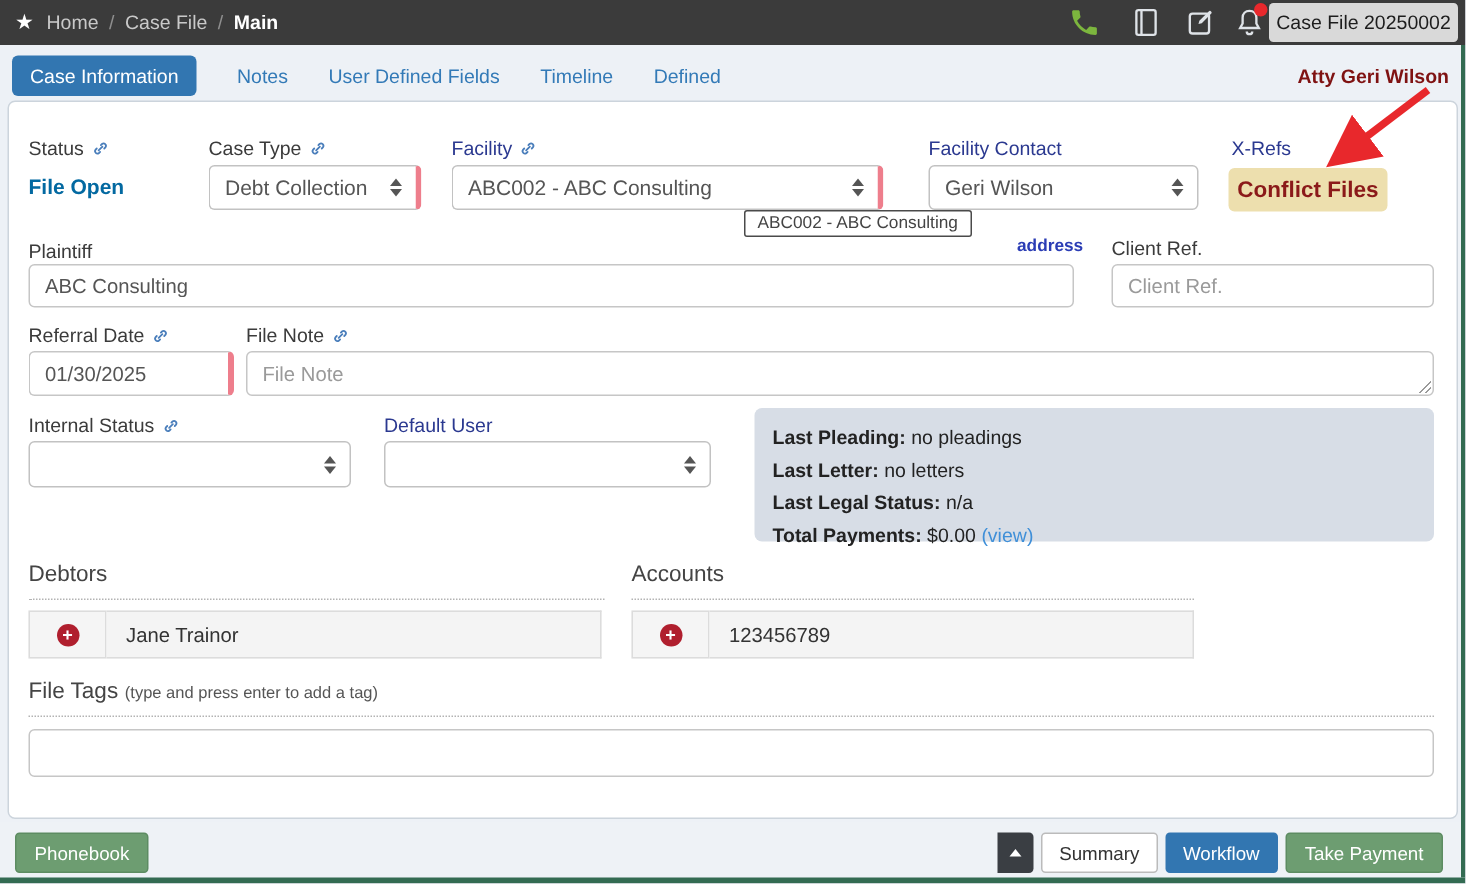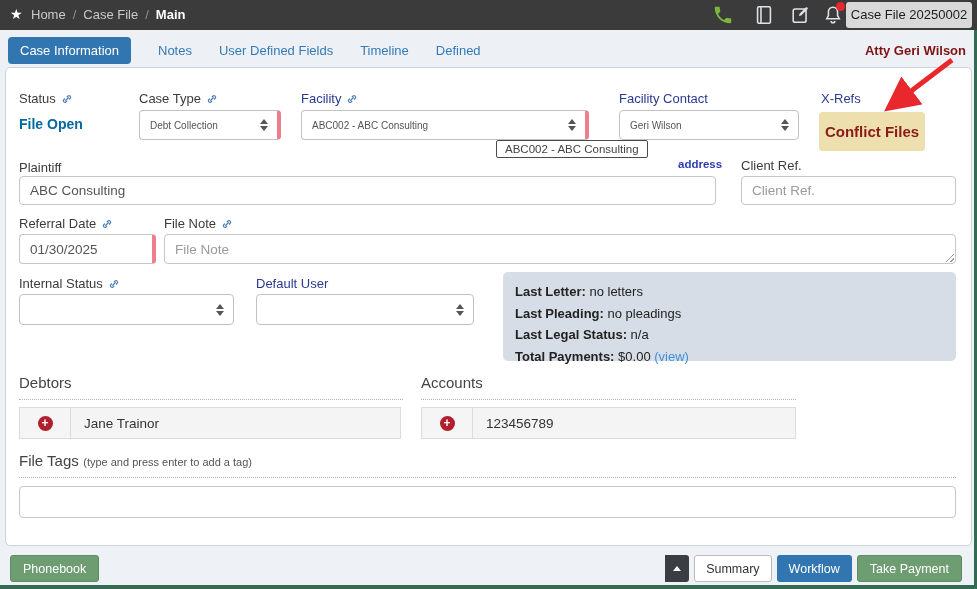--- a/index.html
+++ b/index.html
@@ -34,21 +34,21 @@
     position:absolute; left:5px; top:67px; width:967px; height:479px;
     background:#fff; border:1px solid #ccd4dc; border-radius:5px;
   }
   .lbl { position:absolute; font-size:13px; color:#3b3b3b; white-space:nowrap; display:flex; align-items:center; gap:5px; }
   .lbl.navy { color:#2b3990; }
   .link-ic { width:12px; height:12px; color:#4a7ebb; cursor:pointer; }
   .link-ic svg { width:12px; height:12px; display:block; }
   .bold-val { position:absolute; font-size:14px; font-weight:bold; color:#0369a1; }
   .sel {
     position:absolute; height:30px; background:#fff; border:1px solid #c2c2c2; border-radius:4px;
-    font-size:10px; color:#555; display:flex; align-items:center; padding:0 22px 0 10px; cursor:pointer;
+    font-size:14px; color:#555; display:flex; align-items:center; padding:0 22px 0 10px; cursor:pointer;
   }
   .sel .caret { position:absolute; right:9px; top:50%; transform:translateY(-50%); display:flex; flex-direction:column; gap:2px; }
   .caret .up { width:0; height:0; border-left:4px solid transparent; border-right:4px solid transparent; border-bottom:5px solid #555; }
   .caret .dn { width:0; height:0; border-left:4px solid transparent; border-right:4px solid transparent; border-top:5px solid #555; }
   .red-edge { border-right:4px solid #ee7e8c !important; }
   .inp {
     position:absolute; height:29px; background:#fff; border:1px solid #c6c6c6; border-radius:4px;
     font-size:13.5px; color:#555; padding:0 10px; font-family:"Liberation Sans",sans-serif; outline:none;
   }
   .inp::placeholder { color:#9a9a9a; opacity:1; }
@@ -211,21 +211,21 @@
     </div>
 
     <div class="sel" style="left:613px; top:42px; width:180px;">
       <span>Geri Wilson</span>
       <span class="caret">
           <span class="up"></span>
           <span class="dn"></span>
         </span>
     </div>
 
-    <button class="conflict-btn" style="left:813px; top:44px; width:106px; height:39px;">Conflict Files</button>
+    <button class="conflict-btn" style="left:813px; top:44px; width:106px; height:29px;">Conflict Files</button>
 
     <div class="tooltip" style="left:490px; top:72px;">ABC002 - ABC Consulting</div>
 
     <div class="lbl" style="left:13px; top:92px;">
       <span>Plaintiff</span>
     </div>
     <span class="mini-link" style="left:672px; top:90px;">address</span>
     <div class="lbl" style="left:735px; top:90px;">
       <span>Client Ref.</span>
     </div>
@@ -287,22 +287,22 @@
     </div>
     <div class="sel" style="left:250px; top:226px; width:218px; height:31px;">
       <span></span>
       <span class="caret">
           <span class="up"></span>
           <span class="dn"></span>
         </span>
     </div>
 
     <div class="infobox">
+      <div class="row"><b>Last Pleading:</b> <span>no pleadings</span></div>
       <div class="row"><b>Last Letter:</b> <span>no letters</span></div>
-      <div class="row"><b>Last Pleading:</b> <span>no pleadings</span></div>
       <div class="row"><b>Last Legal Status:</b> <span>n/a</span></div>
       <div class="row"><b>Total Payments:</b> <span>$0.00</span> <span class="vlink">(view)</span></div>
     </div>
 
     <div class="sec-title-wrap" style="left:13px; top:306px; width:384px;">
       <span class="sec-title">Debtors</span>
     </div>
     <div class="sec-title-wrap" style="left:415px; top:306px; width:375px;">
       <span class="sec-title">Accounts</span>
     </div>

